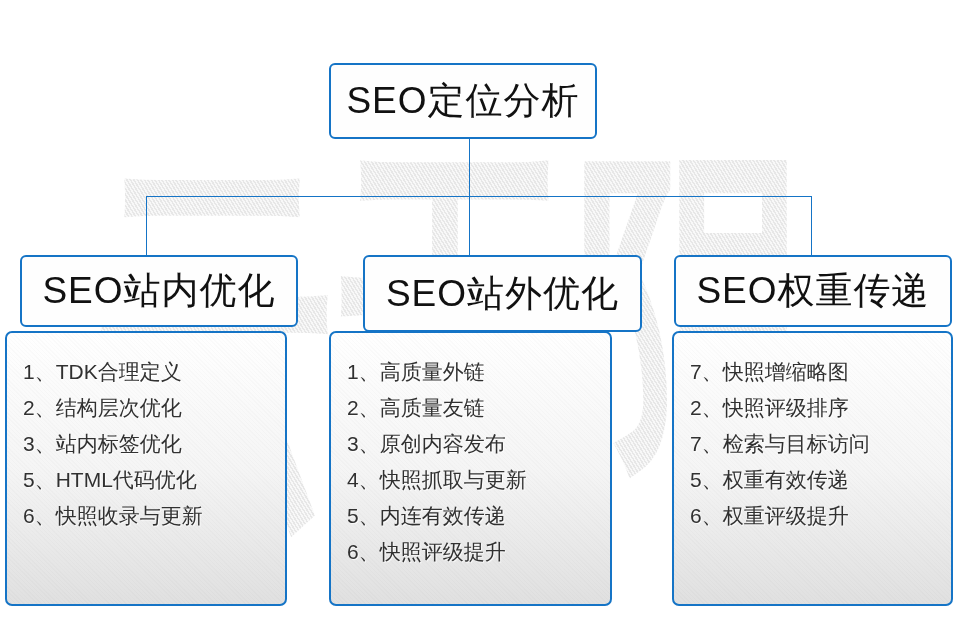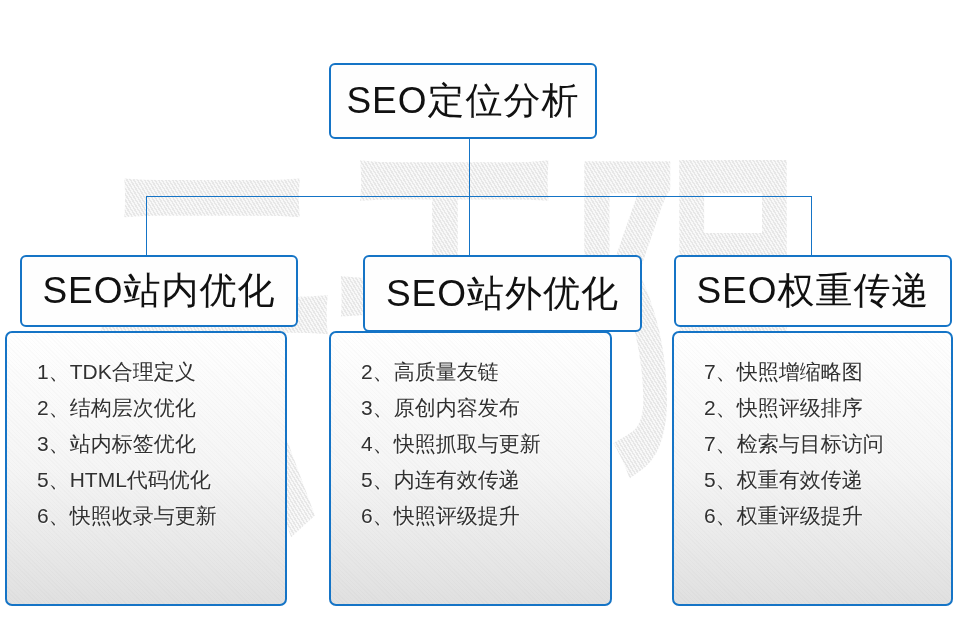--- a/index.html
+++ b/index.html
@@ -64,21 +64,21 @@
 
   #header-1{left:20px;  top:255px;width:278px;height:72px;}
   #header-2{left:331px;top:255px;width:279px;height:77px;margin-left:32px;}
   #header-3{left:674px;top:255px;width:278px;height:72px;}
 
   .list-panel{
     border-radius:7px;
     background:
       repeating-linear-gradient(45deg,rgba(0,0,0,0.015) 0 1px,rgba(0,0,0,0) 1px 3px),
       linear-gradient(180deg,#ffffff 0%,#f5f5f5 50%,#e0e0e0 100%);
-    padding:21px 0 0 30px;
+    padding:21px 0 0 16px;
   }
   #list-1{left:5px;  top:331px;width:282px;height:275px;}
   #list-2{left:329px;top:331px;width:283px;height:275px;}
   #list-3{left:672px;top:331px;width:281px;height:275px;}
 
   .list-item{
     font-size:21px;
     line-height:36px;
     color:#313131;
     text-shadow:1px 1px 1px rgba(255,255,255,0.85);
@@ -114,20 +114,21 @@
 
   <div class="box list-panel" id="list-1">
     <div class="list-item">1、TDK合理定义</div>
     <div class="list-item">2、结构层次优化</div>
     <div class="list-item">3、站内标签优化</div>
     <div class="list-item">5、HTML代码优化</div>
     <div class="list-item">6、快照收录与更新</div>
   </div>
 
   <div class="box list-panel" id="list-2">
+    <div class="list-item">1、高质量外链</div>
     <div class="list-item">2、高质量友链</div>
     <div class="list-item">3、原创内容发布</div>
     <div class="list-item">4、快照抓取与更新</div>
     <div class="list-item">5、内连有效传递</div>
     <div class="list-item">6、快照评级提升</div>
   </div>
 
   <div class="box list-panel" id="list-3">
     <div class="list-item">7、快照增缩略图</div>
     <div class="list-item">2、快照评级排序</div>

